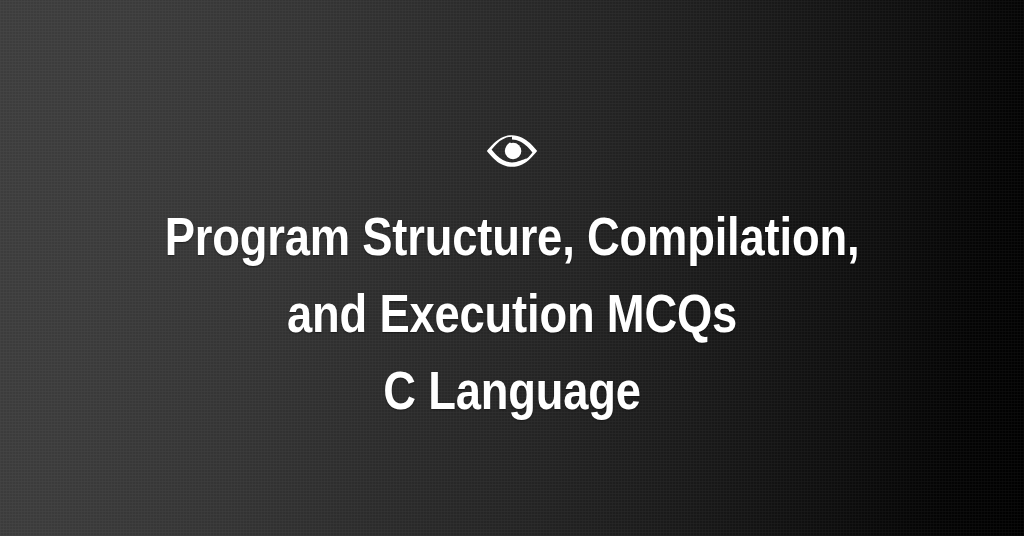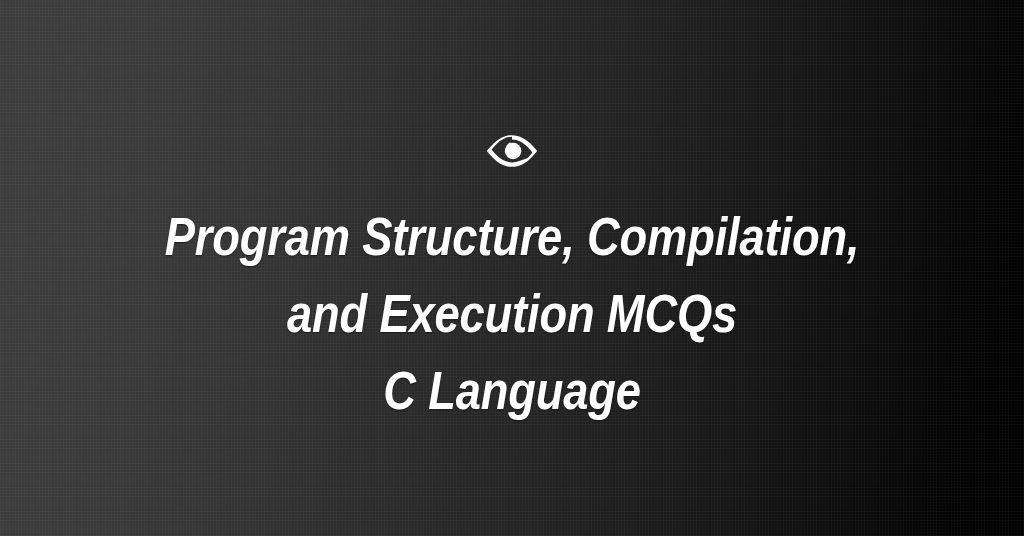--- a/index.html
+++ b/index.html
@@ -56,21 +56,20 @@
 
   .content {
     position: absolute;
     inset: 0;
     display: flex;
     flex-direction: column;
     align-items: center;
     justify-content: flex-start;
     padding-top: 128px;
     box-sizing: border-box;
-    font-style: italic;
   }
 
   .eye-icon {
     width: 64px;
     height: 46px;
     display: block;
     margin-bottom: 24px;
   }
   .eye-icon svg { display: block; width: 100%; height: 100%; }
 

